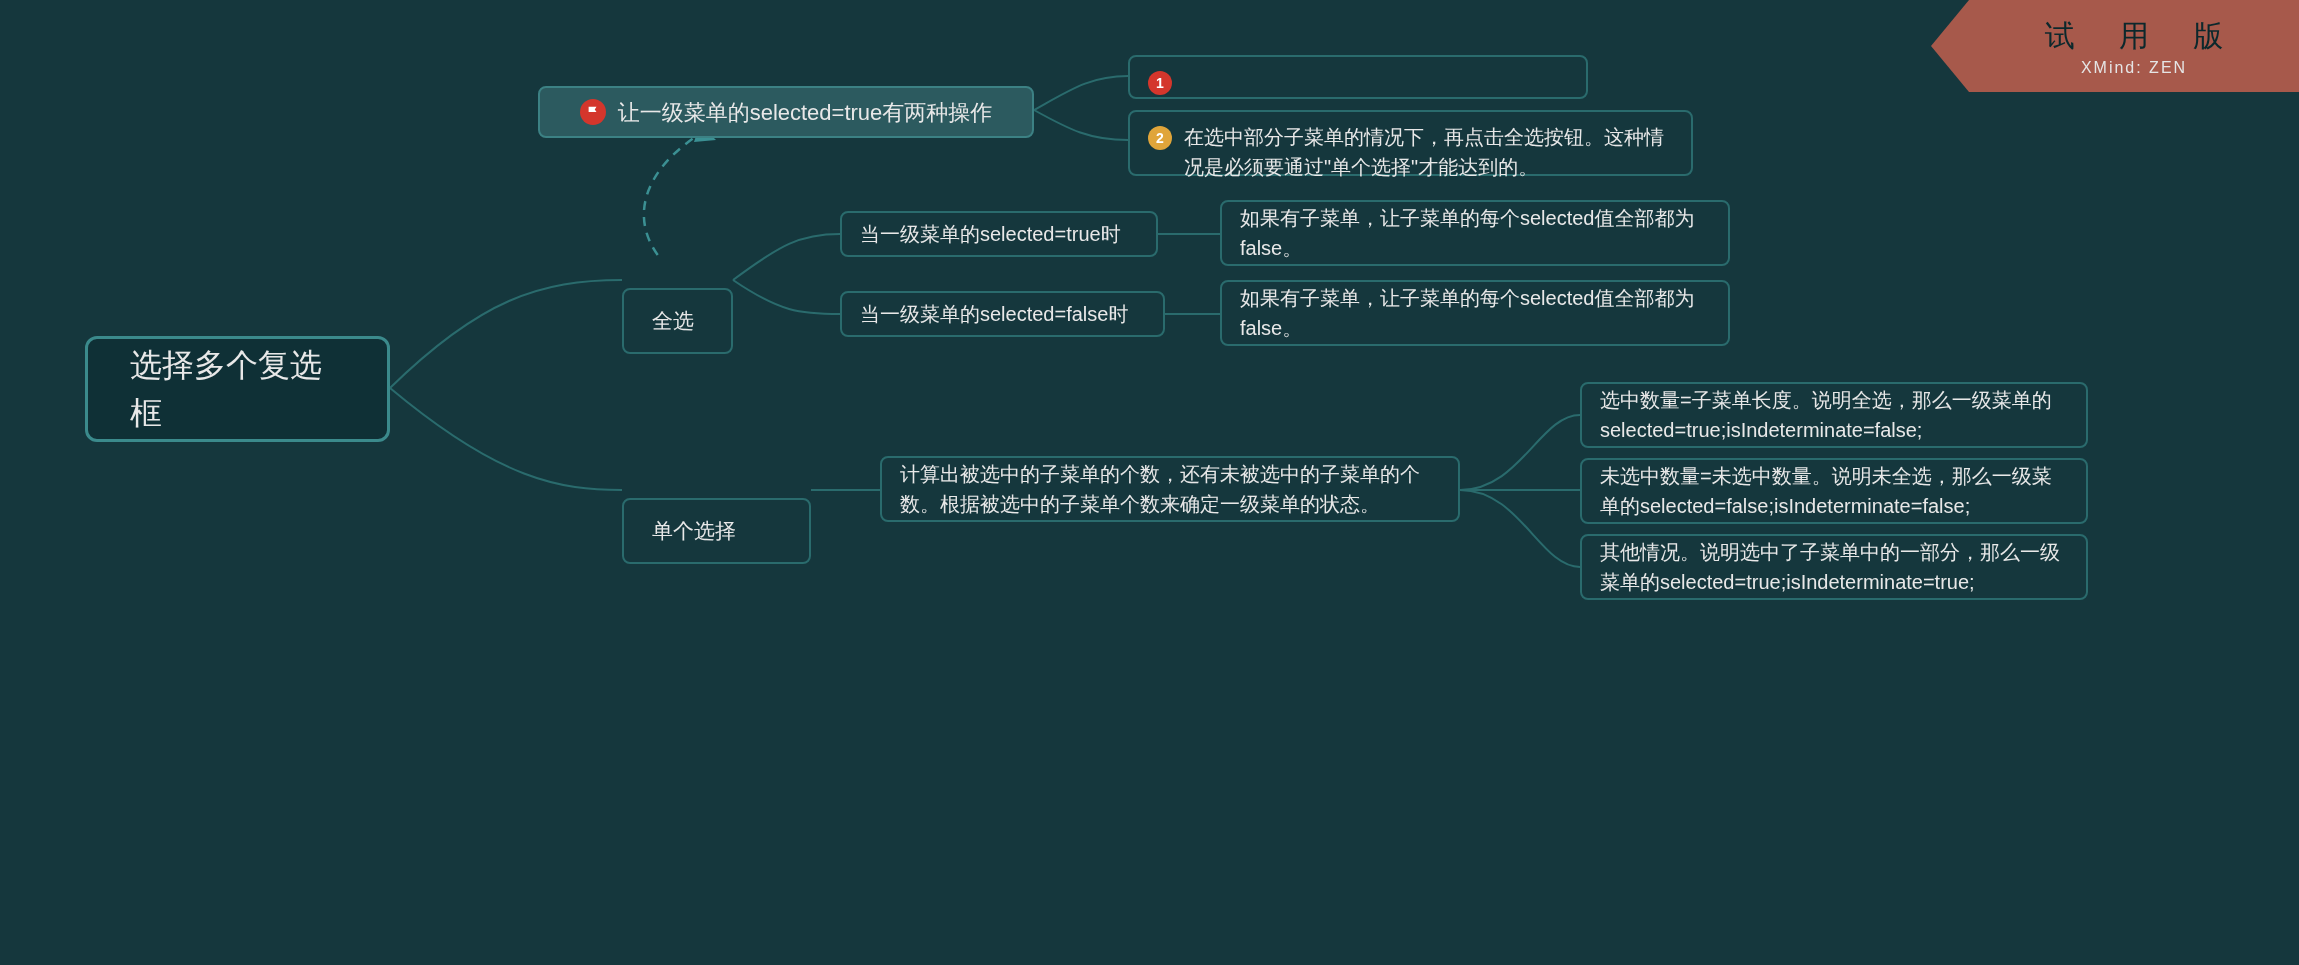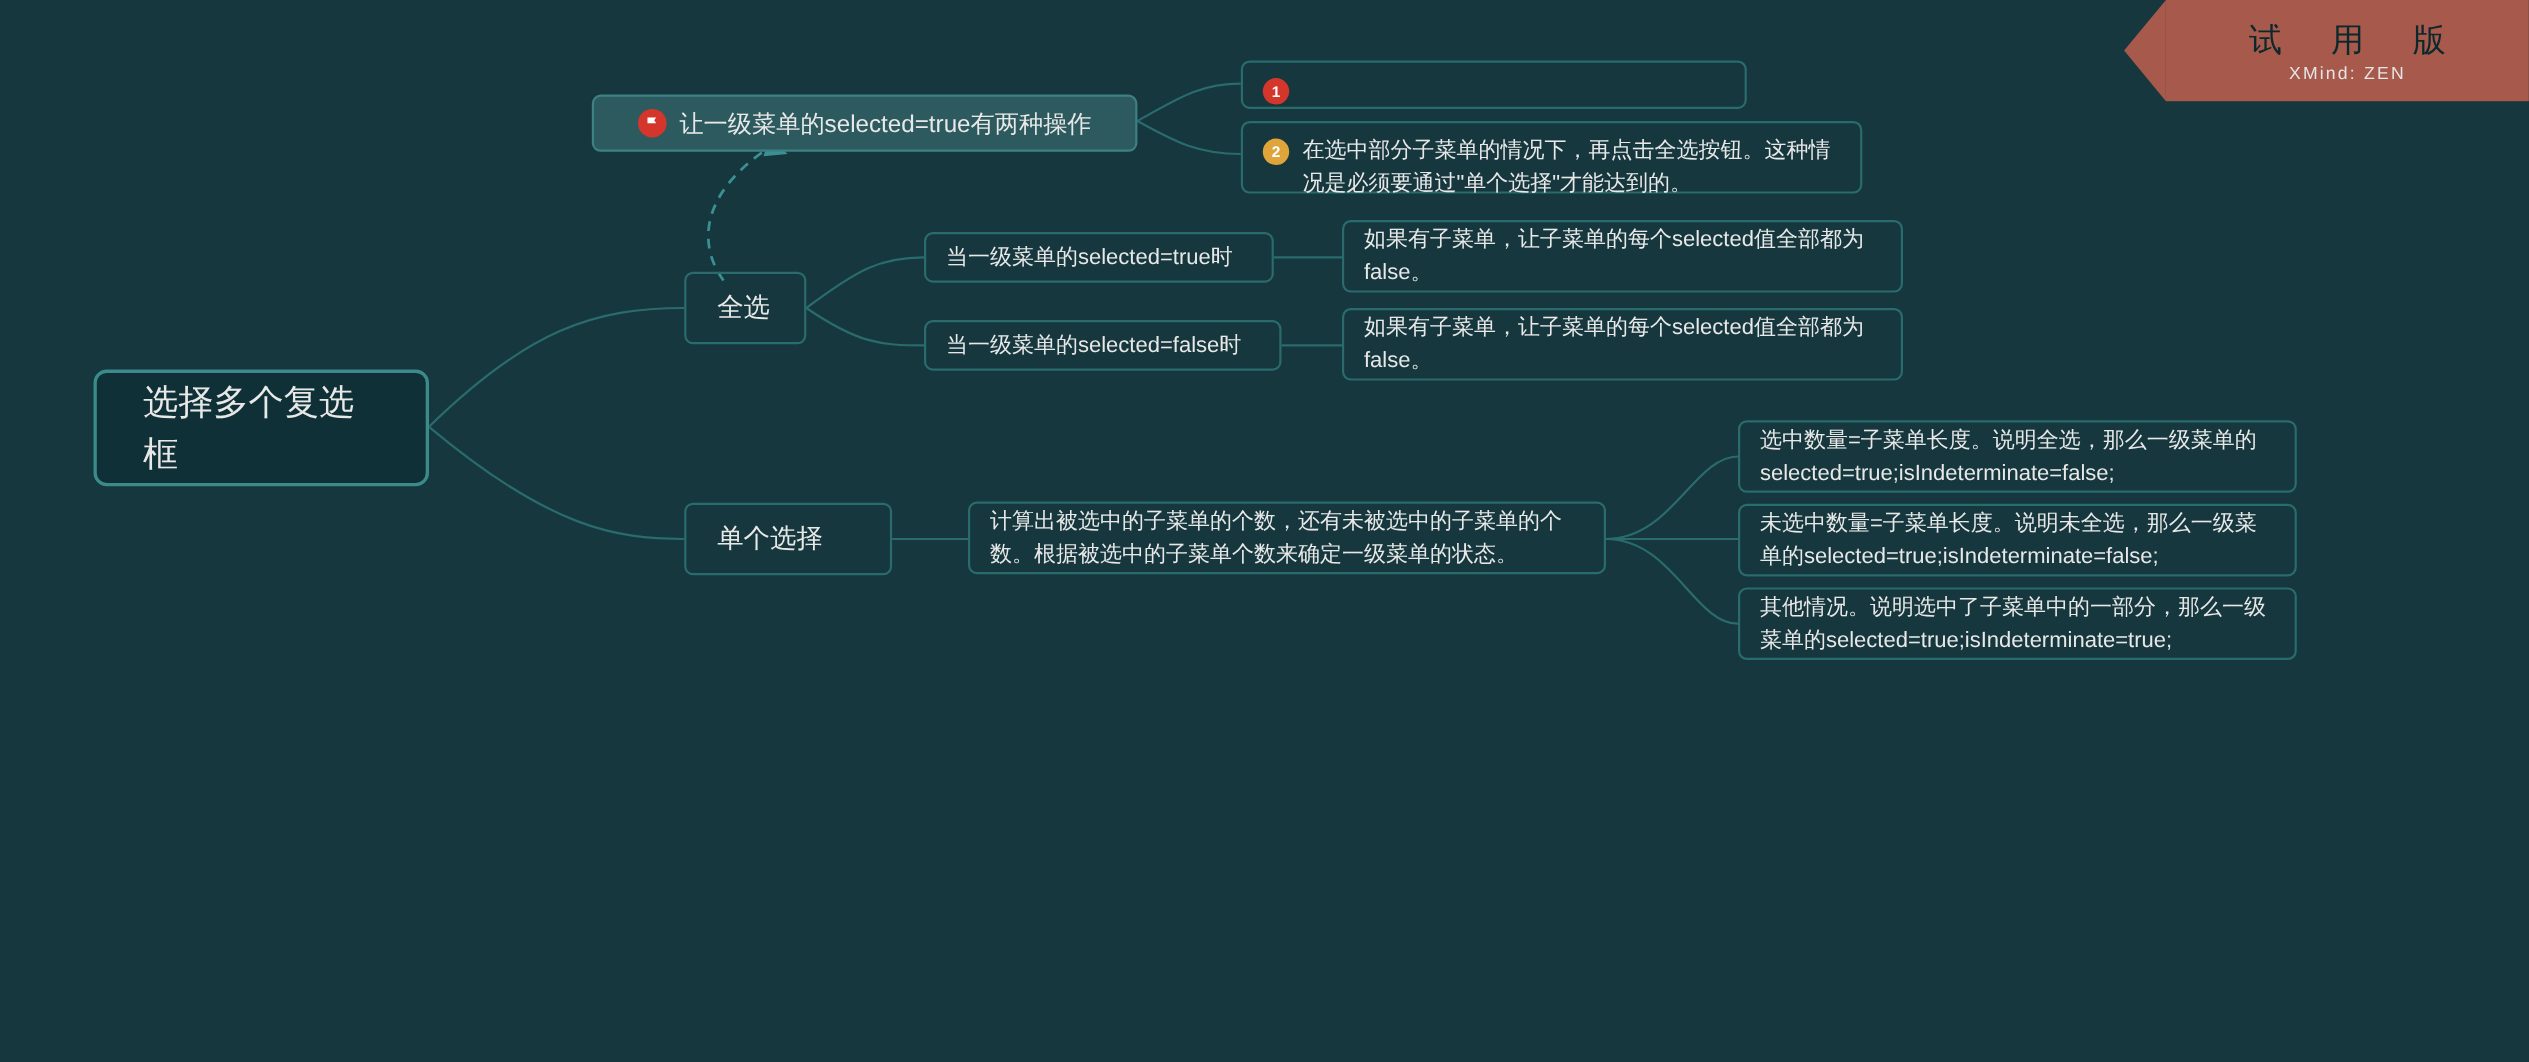--- a/index.html
+++ b/index.html
@@ -1,20 +1,20 @@
 <!DOCTYPE html>
 <html><head>
 <meta charset="utf-8">
 <style>
   * { box-sizing: border-box; margin: 0; padding: 0; }
   html, body { width: 2299px; height: 965px; background: #15373d; font-family: "PingFang SC", "Microsoft YaHei", Arial, sans-serif; color: #e8e8e8; position: relative; overflow: hidden; }
   svg.connectors { position: absolute; top: 0; left: 0; width: 2299px; height: 965px; pointer-events: none; }
   .node { position: absolute; border: 2px solid #2a6b6d; border-radius: 8px; background: rgba(0,0,0,0); display: flex; align-items: center; padding: 10px 18px; font-size: 20px; line-height: 1.5; }
   .root { border: 3px solid #3b8a8c; border-radius: 12px; font-size: 32px; font-weight: 500; padding: 36px 42px; background: #0f3036; justify-content: center; }
-  .l1 { font-size: 24px; padding: 18px 28px; }
+  .l1 { font-size: 21px; padding: 18px 28px; margin-top: 41px; }
   .floating { background: #2c5a5f; border-color: #3c8184; display: flex; align-items: center; gap: 12px; font-size: 22px; padding: 14px 20px; justify-content: center; }
   .badge { display: inline-flex; align-items: center; justify-content: center; width: 24px; height: 24px; border-radius: 50%; font-size: 14px; font-weight: bold; color: #fff; flex-shrink: 0; margin-right: 12px; }
   .badge.r { background: #d4362c; }
   .badge.y { background: #e0a53a; }
   .flagbadge { display: inline-flex; align-items: center; justify-content: center; width: 26px; height: 26px; border-radius: 50%; background: #d4362c; flex-shrink: 0; }
   .flagbadge svg { width: 14px; height: 14px; fill: #fff; }
   .watermark { position: absolute; top: 0; right: 0; }
   .watermark .banner { width: 330px; height: 92px; background: #a7594b; color: #0b282c; display: flex; flex-direction: column; align-items: center; justify-content: center; position: relative; }
   .watermark .banner::before { content: ""; position: absolute; left: -38px; top: 0; width: 0; height: 0; border-top: 46px solid transparent; border-bottom: 46px solid transparent; border-right: 38px solid #a7594b; }
   .watermark .big { font-size: 30px; letter-spacing: 18px; font-weight: 500; padding-left: 18px; }
@@ -96,21 +96,21 @@
   <span>单个选择</span>
 </div>
 <div class="node" style="left:880px; top:456px; width:580px; height:66px;">
   <span style="max-width:545px;">计算出被选中的子菜单的个数，还有未被选中的子菜单的个数。根据被选中的子菜单个数来确定一级菜单的状态。</span>
 </div>
 
 <div class="node" style="left:1580px; top:382px; width:508px; height:66px;">
   <span style="max-width:470px;">选中数量=子菜单长度。说明全选，那么一级菜单的selected=true;isIndeterminate=false;</span>
 </div>
 <div class="node" style="left:1580px; top:458px; width:508px; height:66px;">
-  <span style="max-width:470px;">未选中数量=子菜单长度。说明未全选，那么一级菜单的selected=true;isIndeterminate=false;</span>
+  <span style="max-width:470px;">未选中数量=未选中数量。说明未全选，那么一级菜单的selected=false;isIndeterminate=false;</span>
 </div>
 <div class="node" style="left:1580px; top:534px; width:508px; height:66px;">
   <span style="max-width:470px;">其他情况。说明选中了子菜单中的一部分，那么一级菜单的selected=true;isIndeterminate=true;</span>
 </div>
 
 <div class="watermark">
   <div class="banner">
     <div class="big">试 用 版</div>
     <div class="small">XMind: ZEN</div>
   </div>

